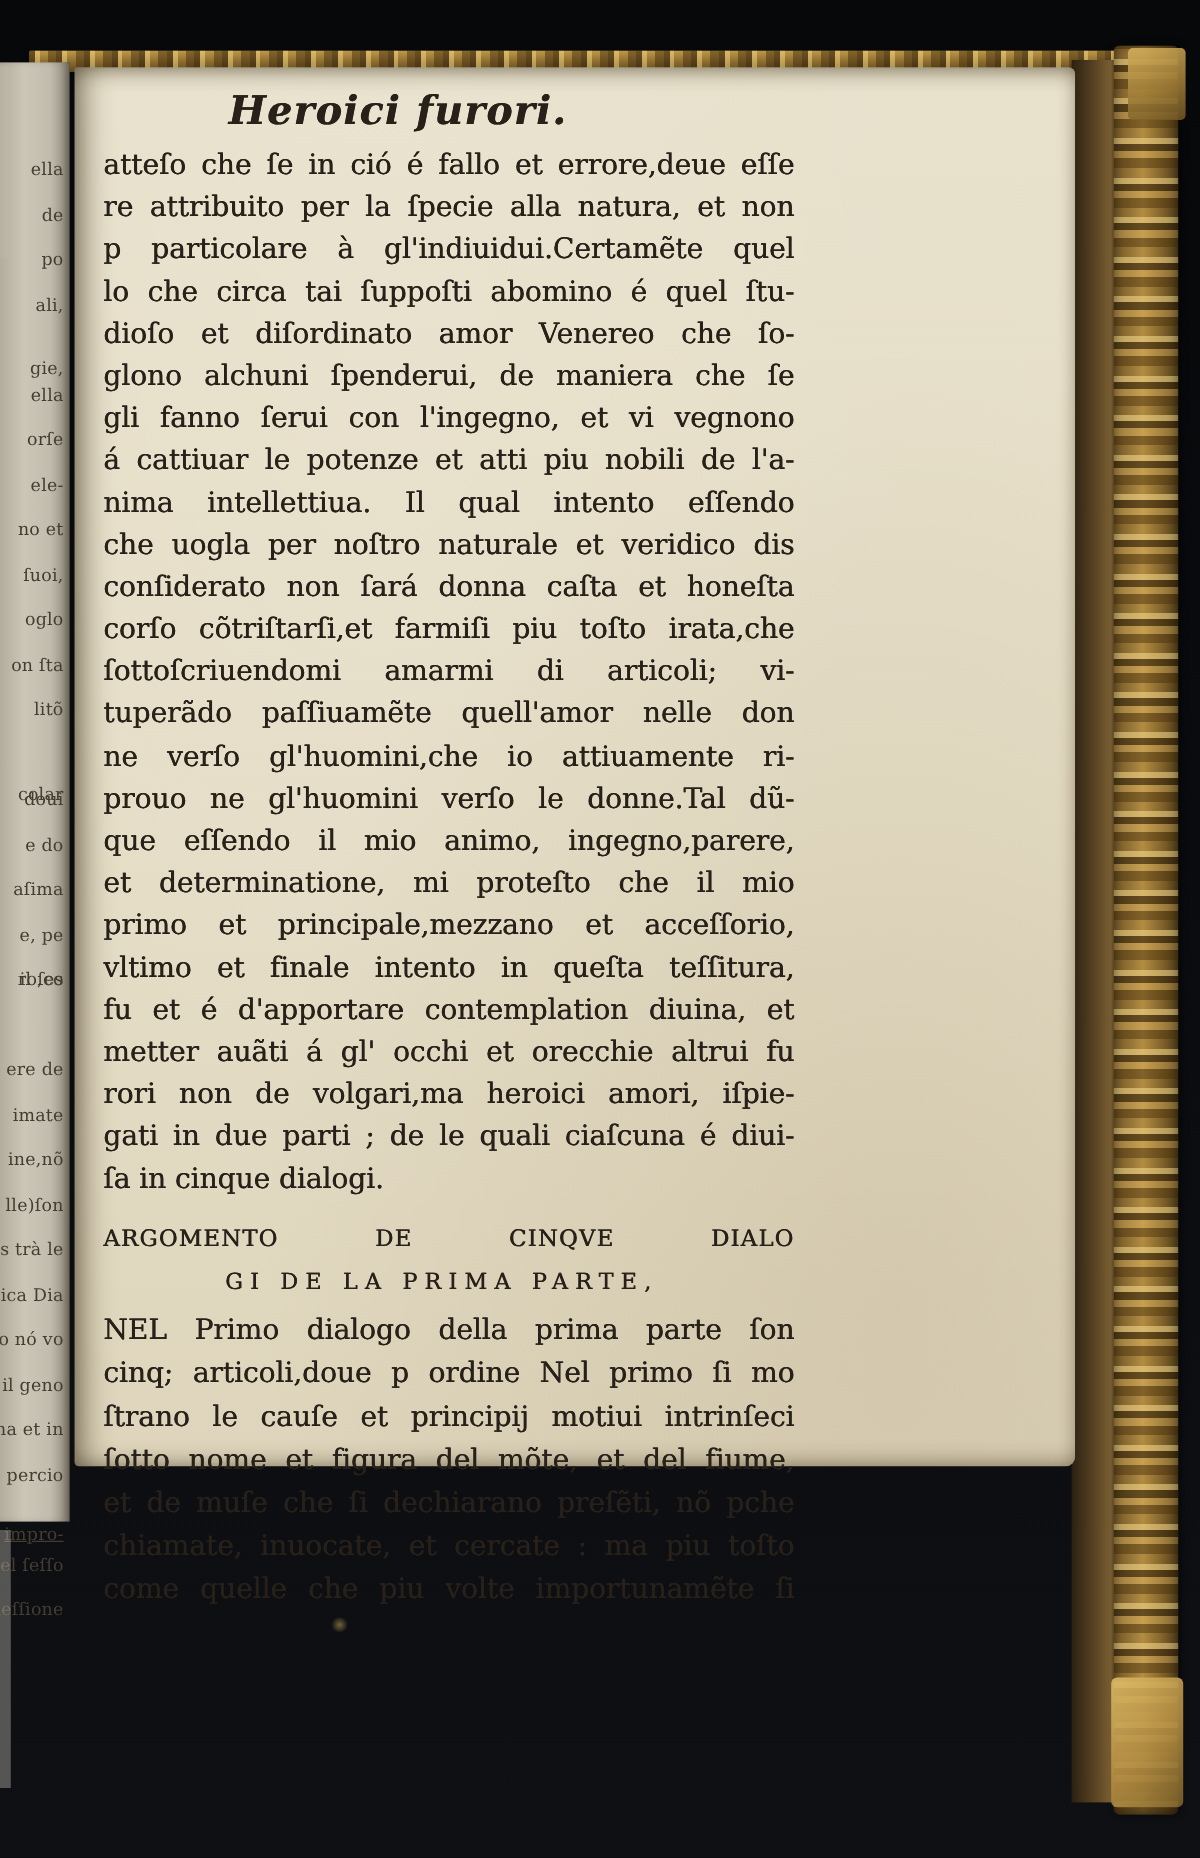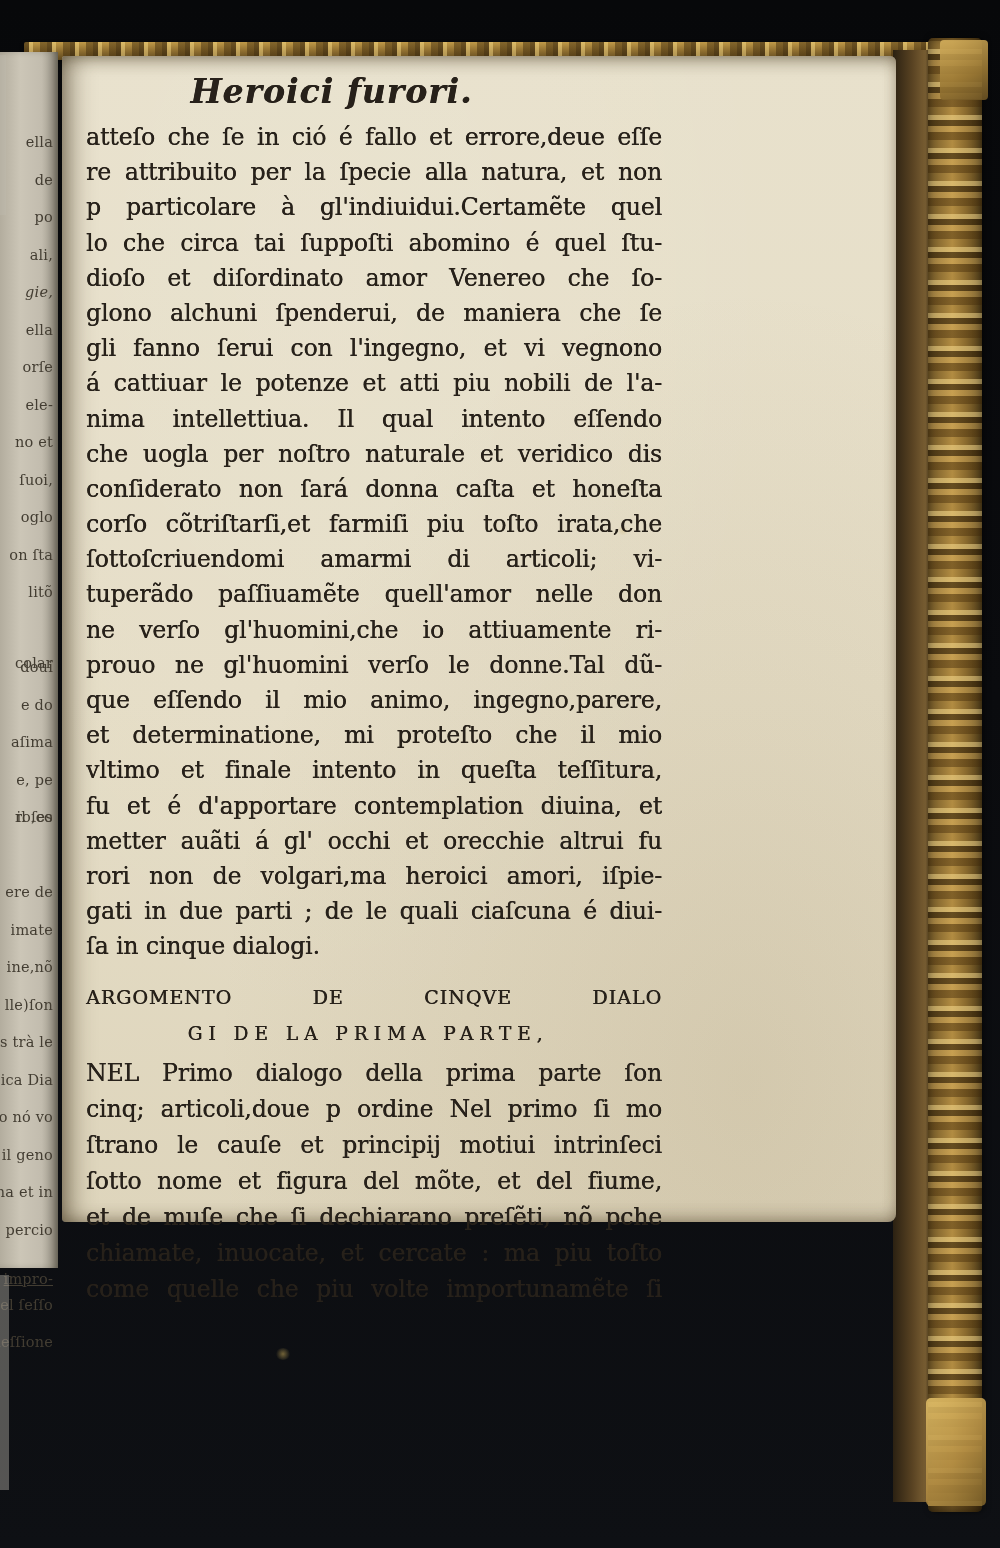--- a/index.html
+++ b/index.html
@@ -85,21 +85,21 @@
   <div class="leather-right"></div>
   <div class="gilt-right"></div>
   <div class="gilt-corner-top"></div>
   <div class="gilt-corner-bottom"></div>
 
   <div class="left-strip" id="left-strip">
       <div class="fragment" style="top: 82px;">ella</div>
       <div class="fragment" style="top: 119.5px;">de</div>
       <div class="fragment" style="top: 157px;">po</div>
       <div class="fragment" style="top: 194.5px;">ali,</div>
-      <div class="fragment" style="top: 232px; font-style: italic;">gie,</div>
+      <div class="fragment" style="top: 248px;">gie,</div>
       <div class="fragment" style="top: 269.5px;">ella</div>
       <div class="fragment" style="top: 307px;">orſe</div>
       <div class="fragment" style="top: 344.5px;">ele-</div>
       <div class="fragment" style="top: 382px;">no et</div>
       <div class="fragment" style="top: 419.5px;">ſuoi,</div>
       <div class="fragment" style="top: 457px;">oglo</div>
       <div class="fragment" style="top: 494.5px;">on ſta</div>
       <div class="fragment" style="top: 532px;">litõ</div>
       <div class="fragment" style="top: 603px;">colar</div>
       <div class="fragment" style="top: 607px;">doui</div>
@@ -144,20 +144,21 @@
           <div class="line">nima intellettiua. Il qual intento eſſendo</div>
           <div class="line">che uogla per noſtro naturale et veridico dis</div>
           <div class="line">conſiderato non ſará donna caſta et honeſta</div>
           <div class="line">corſo cõtriſtarſi,et farmiſi piu toſto irata,che</div>
           <div class="line">ſottoſcriuendomi amarmi di articoli; vi-</div>
           <div class="line">tuperãdo paſſiuamẽte quell'amor nelle don</div>
           <div class="line">ne verſo gl'huomini,che io attiuamente ri-</div>
           <div class="line">prouo ne gl'huomini verſo le donne.Tal dũ-</div>
           <div class="line">que eſſendo il mio animo, ingegno,parere,</div>
           <div class="line">et determinatione, mi proteſto che il mio</div>
+          <div class="line">primo et principale,mezzano et acceſſorio,</div>
           <div class="line">vltimo et finale intento in queſta teſſitura,</div>
           <div class="line">fu et é d'apportare contemplation diuina, et</div>
           <div class="line">metter auãti á gl' occhi et orecchie altrui fu</div>
           <div class="line">rori non de volgari,ma heroici amori, iſpie-</div>
           <div class="line">gati in due parti ; de le quali ciaſcuna é diui-</div>
           <div class="line line-last">ſa in cinque dialogi.</div>
         </div>
 
       <div class="heading1">ARGOMENTO DE CINQVE DIALO</div>
       <div class="heading2">GI DE LA PRIMA PARTE,</div>

